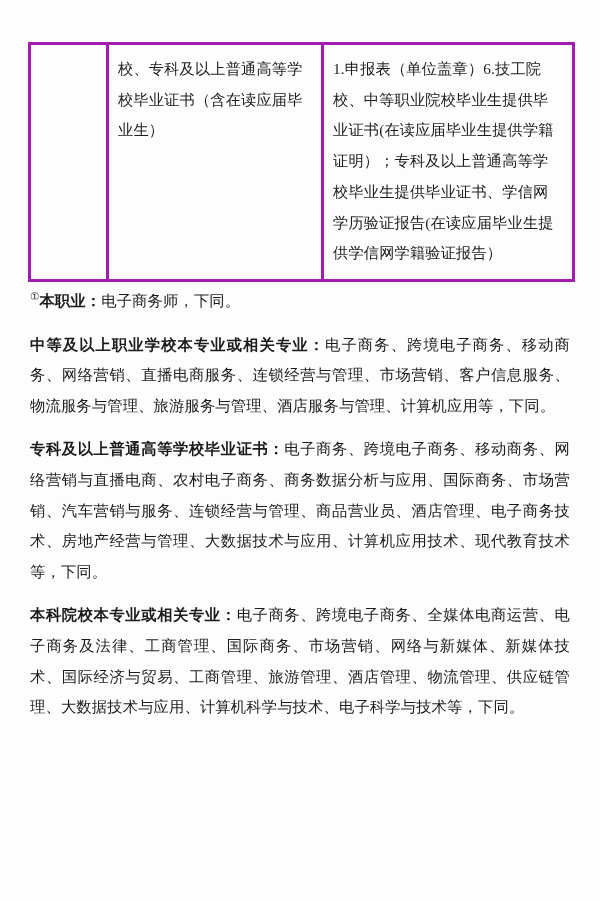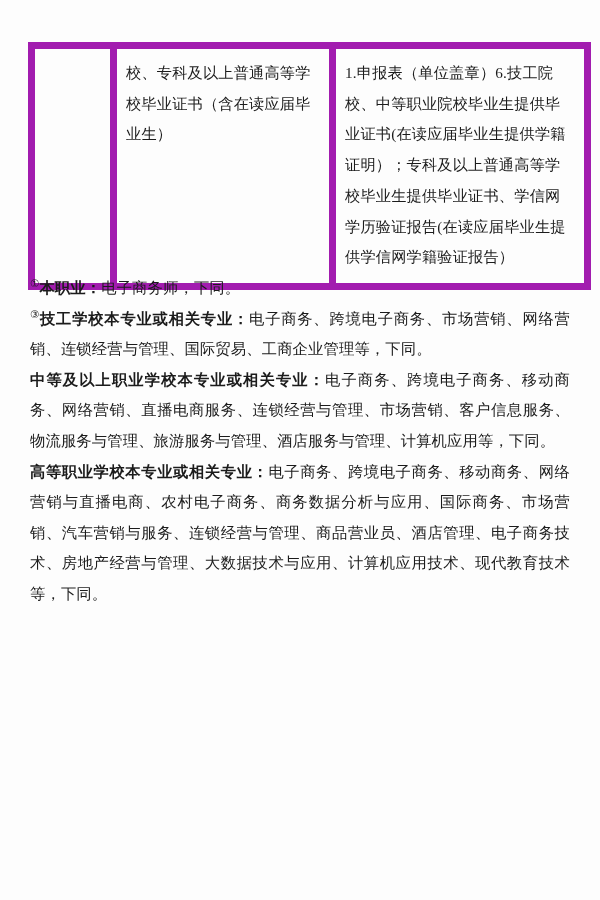--- a/index.html
+++ b/index.html
@@ -27,21 +27,21 @@
   
   .req-table {
     position: absolute;
     left: 28px;
     top: 42px;
     width: 535px;
     border-collapse: collapse;
     table-layout: fixed;
   }
   .req-table td {
-    border: 7px solid #a21caf;
+    border: 3px solid #a21caf;
     vertical-align: top;
     padding: 0;
   }
   .col-a { width: 75px; }
   .col-b { width: 212px; }
   .col-c { width: 248px; }
 
   .cell-inner {
     padding: 9px 9px 10px 9px;
     font-size: 15.2px;
@@ -58,21 +58,21 @@
     left: 30px;
     top: 273px;
     width: 540px;
   }
   .note {
     font-size: 15.3px;
     line-height: 2.00;
     text-align: justify;
     text-justify: inter-ideograph;
     letter-spacing: 0.15px;
-    margin: 0 0 0 0;
+    margin: 13px 0 0 0;
   }
   .marker {
     font-size: 10.5px;
     vertical-align: super;
     line-height: 0;
     letter-spacing: 0;
   }
   .lead {
     font-weight: bold;
   }
@@ -100,27 +100,27 @@
     </tbody>
   </table>
 
   <div class="notes">
 
     <p class="note">
       <span class="marker">①</span><span class="lead">本职业：</span><span>电子商务师，下同。</span>
     </p>
 
 
-    <p class="note">
-      <span class="marker">③</span><span class="lead">技工学校本专业或相关专业：</span><span>电子商务、跨境电子商务、市场营销、网络营销、连锁经营与管理、国际贸易、工商企业管理等，下同。</span>
-    </p>
 
     <p class="note">
       <span class="marker"></span><span class="lead">中等及以上职业学校本专业或相关专业：</span><span>电子商务、跨境电子商务、移动商务、网络营销、直播电商服务、连锁经营与管理、市场营销、客户信息服务、物流服务与管理、旅游服务与管理、酒店服务与管理、计算机应用等，下同。</span>
     </p>
 
     <p class="note">
-      <span class="marker"></span><span class="lead">高等职业学校本专业或相关专业：</span><span>电子商务、跨境电子商务、移动商务、网络营销与直播电商、农村电子商务、商务数据分析与应用、国际商务、市场营销、汽车营销与服务、连锁经营与管理、商品营业员、酒店管理、电子商务技术、房地产经营与管理、大数据技术与应用、计算机应用技术、现代教育技术等，下同。</span>
+      <span class="marker"></span><span class="lead">专科及以上普通高等学校毕业证书：</span><span>电子商务、跨境电子商务、移动商务、网络营销与直播电商、农村电子商务、商务数据分析与应用、国际商务、市场营销、汽车营销与服务、连锁经营与管理、商品营业员、酒店管理、电子商务技术、房地产经营与管理、大数据技术与应用、计算机应用技术、现代教育技术等，下同。</span>
     </p>
 
+    <p class="note">
+      <span class="marker"></span><span class="lead">本科院校本专业或相关专业：</span><span>电子商务、跨境电子商务、全媒体电商运营、电子商务及法律、工商管理、国际商务、市场营销、网络与新媒体、新媒体技术、国际经济与贸易、工商管理、旅游管理、酒店管理、物流管理、供应链管理、大数据技术与应用、计算机科学与技术、电子科学与技术等，下同。</span>
+    </p>
 
   </div>
 </div>
 
 </body></html>

